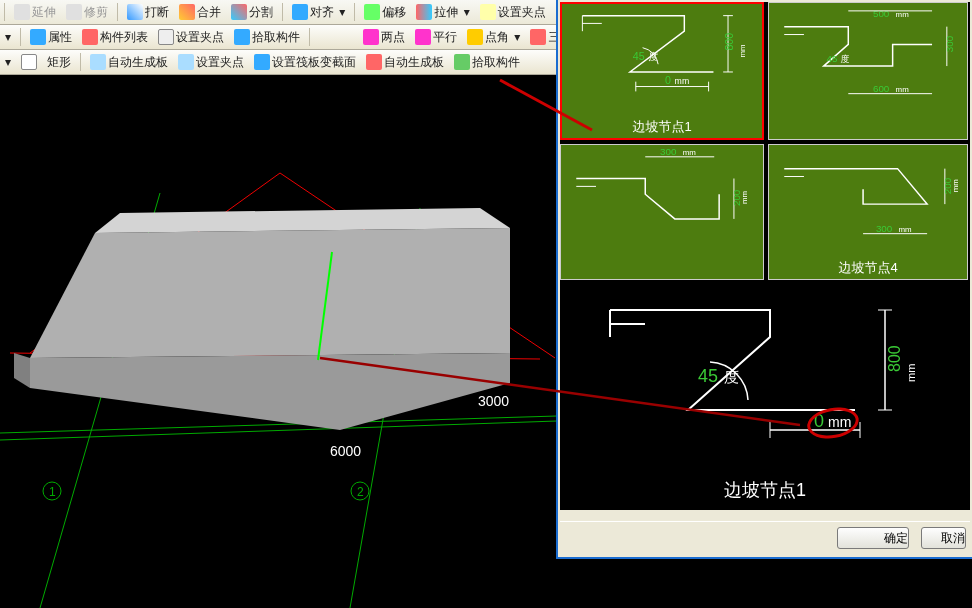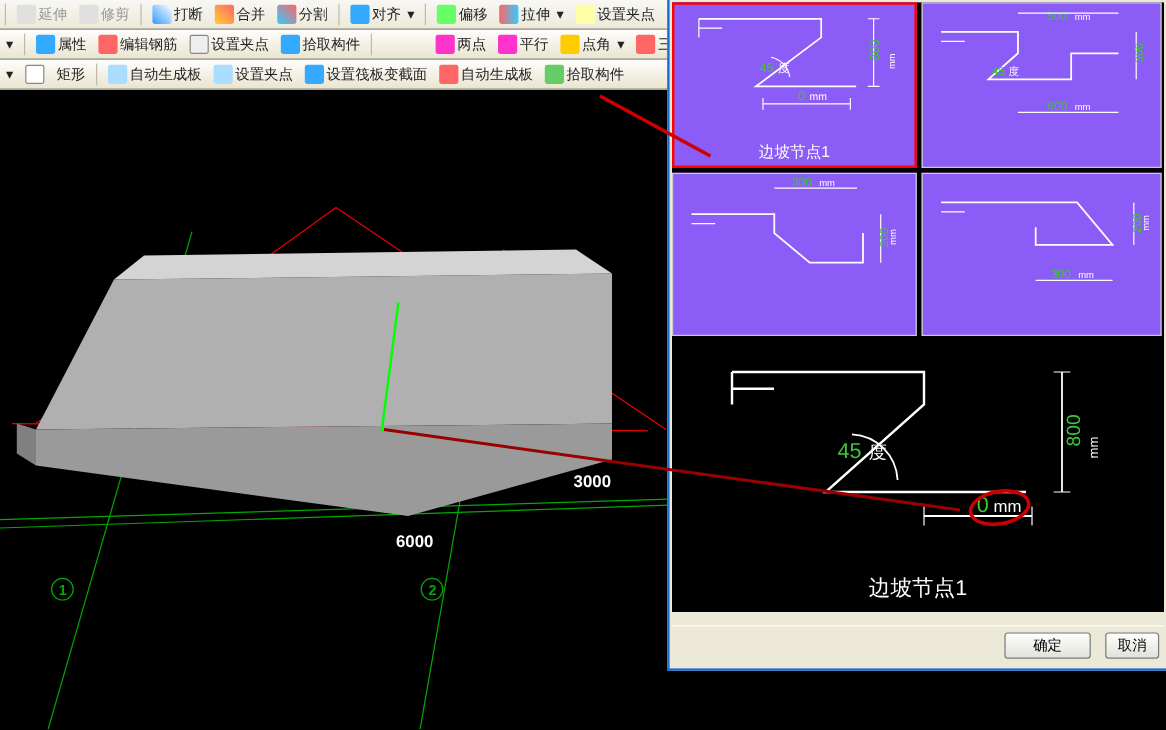--- a/index.html
+++ b/index.html
@@ -43,21 +43,20 @@
       width: 16px; height: 16px; display: inline-block;
       border-radius: 2px;
     }
     
     .viewport {
       position: absolute;
       left: 0; top: 78px;
       width: 557px;
       height: 530px;
       background: #000;
-      font-weight: bold;
     }
     .viewport svg { width: 100%; height: 100%; }
 
     
     .side-panel {
       position: absolute;
       left: 556px; top: 0;
       width: 416px;
       height: 559px;
       border-left: 2px solid #1a6cd0;
@@ -66,21 +65,21 @@
     }
     .side-inner {
       position: absolute;
       left: 2px; top: 2px;
       width: 410px;
       height: 508px;
       background: #000;
     }
     .thumb {
       position: absolute;
-      background: #8b5cf6;
+      background: #4d7c0f;
       border: 1px solid #ccc;
       cursor: pointer;
     }
     .thumb.selected { border: 2px solid #f00; }
     .thumb .caption {
       position: absolute; left: 0; right: 0; bottom: 2px;
       font-size: 13px; color: #fff; text-align: center;
     }
     .thumb svg { position: absolute; left:0; top:0; width:100%; height:100%; }
 
@@ -105,21 +104,21 @@
       display: flex;
       justify-content: flex-end;
       align-items: center;
       gap: 12px;
       padding-right: 4px;
     }
     .btn {
       width: 72px; height: 22px;
       border: 1px solid #7a7a7a;
       background: linear-gradient(#fefefe, #e2e2da);
-      text-align: center;
+      text-align: right;
       font-size: 12px;
       line-height: 20px;
       border-radius: 3px;
       cursor: pointer;
     }
 
     
     .dim-g { fill: #3ac936; font-family: "SimSun", sans-serif; }
     .dim-w { fill: #fff; font-family: "SimSun", sans-serif; }
 
@@ -178,21 +177,21 @@
 
 <div class="toolbar-row row2">
   <span class="tb-item">▾</span>
   <span class="tb-sep"></span>
   <span class="tb-item">
       <span class="tb-ico" style="background:#3af"></span>
       <span>属性</span>
     </span>
   <span class="tb-item">
       <span class="tb-ico" style="background:#f66"></span>
-      <span>编辑钢筋</span>
+      <span>构件列表</span>
     </span>
   <span class="tb-item">
       <span class="tb-ico" style="background:#eee;border:1px solid #888"></span>
       <span>设置夹点</span>
     </span>
   <span class="tb-item">
       <span class="tb-ico" style="background:#3af"></span>
       <span>拾取构件</span>
     </span>
   <span class="tb-sep"></span>
@@ -331,20 +330,21 @@
       <svg viewBox="0 0 200 136">
         <polyline points="15,24 130,24 160,60 95,60 95,45" fill="none" stroke="#fff" stroke-width="1.5"></polyline>
         <line x1="15" y1="32" x2="35" y2="32" stroke="#fff"></line>
         <line x1="95" y1="90" x2="160" y2="90" stroke="#fff"></line>
         <text x="108" y="88" class="dim-g" font-size="10">300</text>
         <text x="131" y="88" class="dim-w" font-size="8">mm</text>
         <line x1="178" y1="24" x2="178" y2="60" stroke="#fff"></line>
         <text x="184" y="50" class="dim-g" font-size="10" transform="rotate(-90 184 50)">200</text>
         <text x="191" y="48" class="dim-w" font-size="8" transform="rotate(-90 191 48)">mm</text>
       </svg>
+      <div class="caption">边坡节点4</div>
     </div>
 
     <div class="big-preview">
       <svg viewBox="0 0 410 228">
         <polyline points="50,28 210,28 210,55 128,128 295,128" fill="none" stroke="#fff" stroke-width="2"></polyline>
         <line x1="50" y1="42" x2="85" y2="42" stroke="#fff" stroke-width="2"></line>
         <line x1="50" y1="28" x2="50" y2="55" stroke="#fff" stroke-width="2"></line>
 
         <path d="M150 80 A40 40 0 0 1 188 118" fill="none" stroke="#fff" stroke-width="1.5"></path>
         <text x="138" y="100" class="dim-g" font-size="18">45</text>

